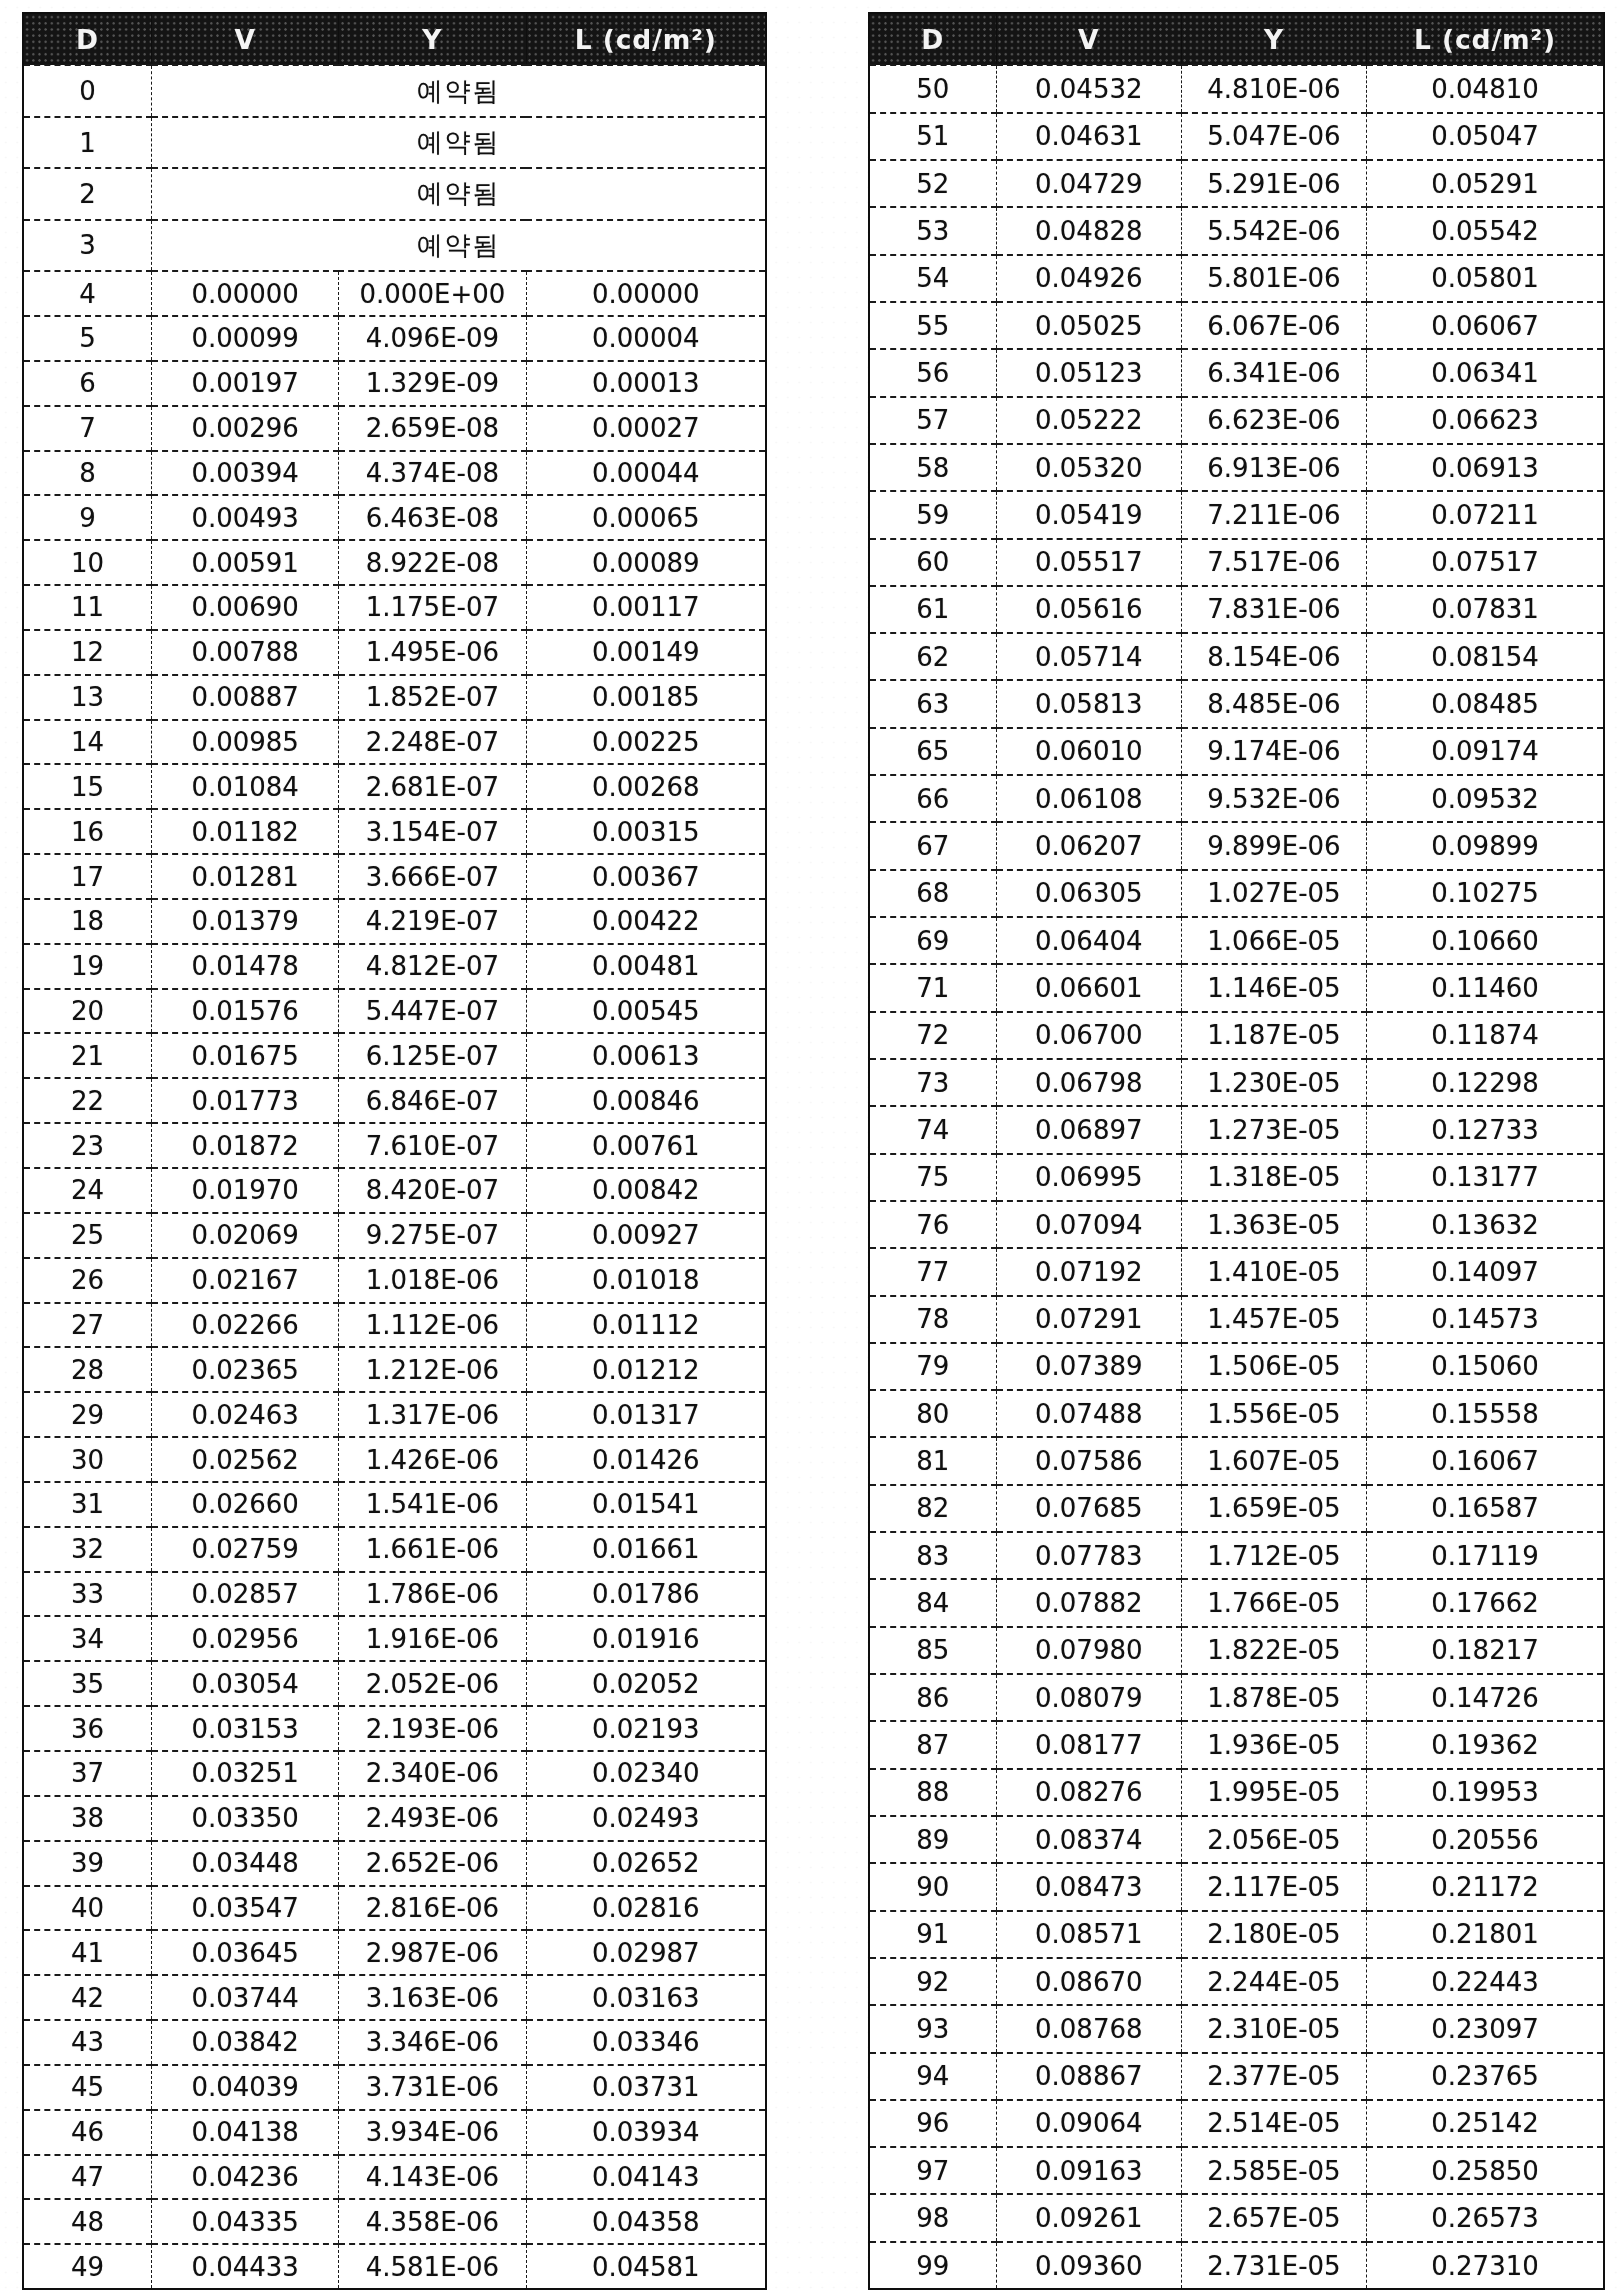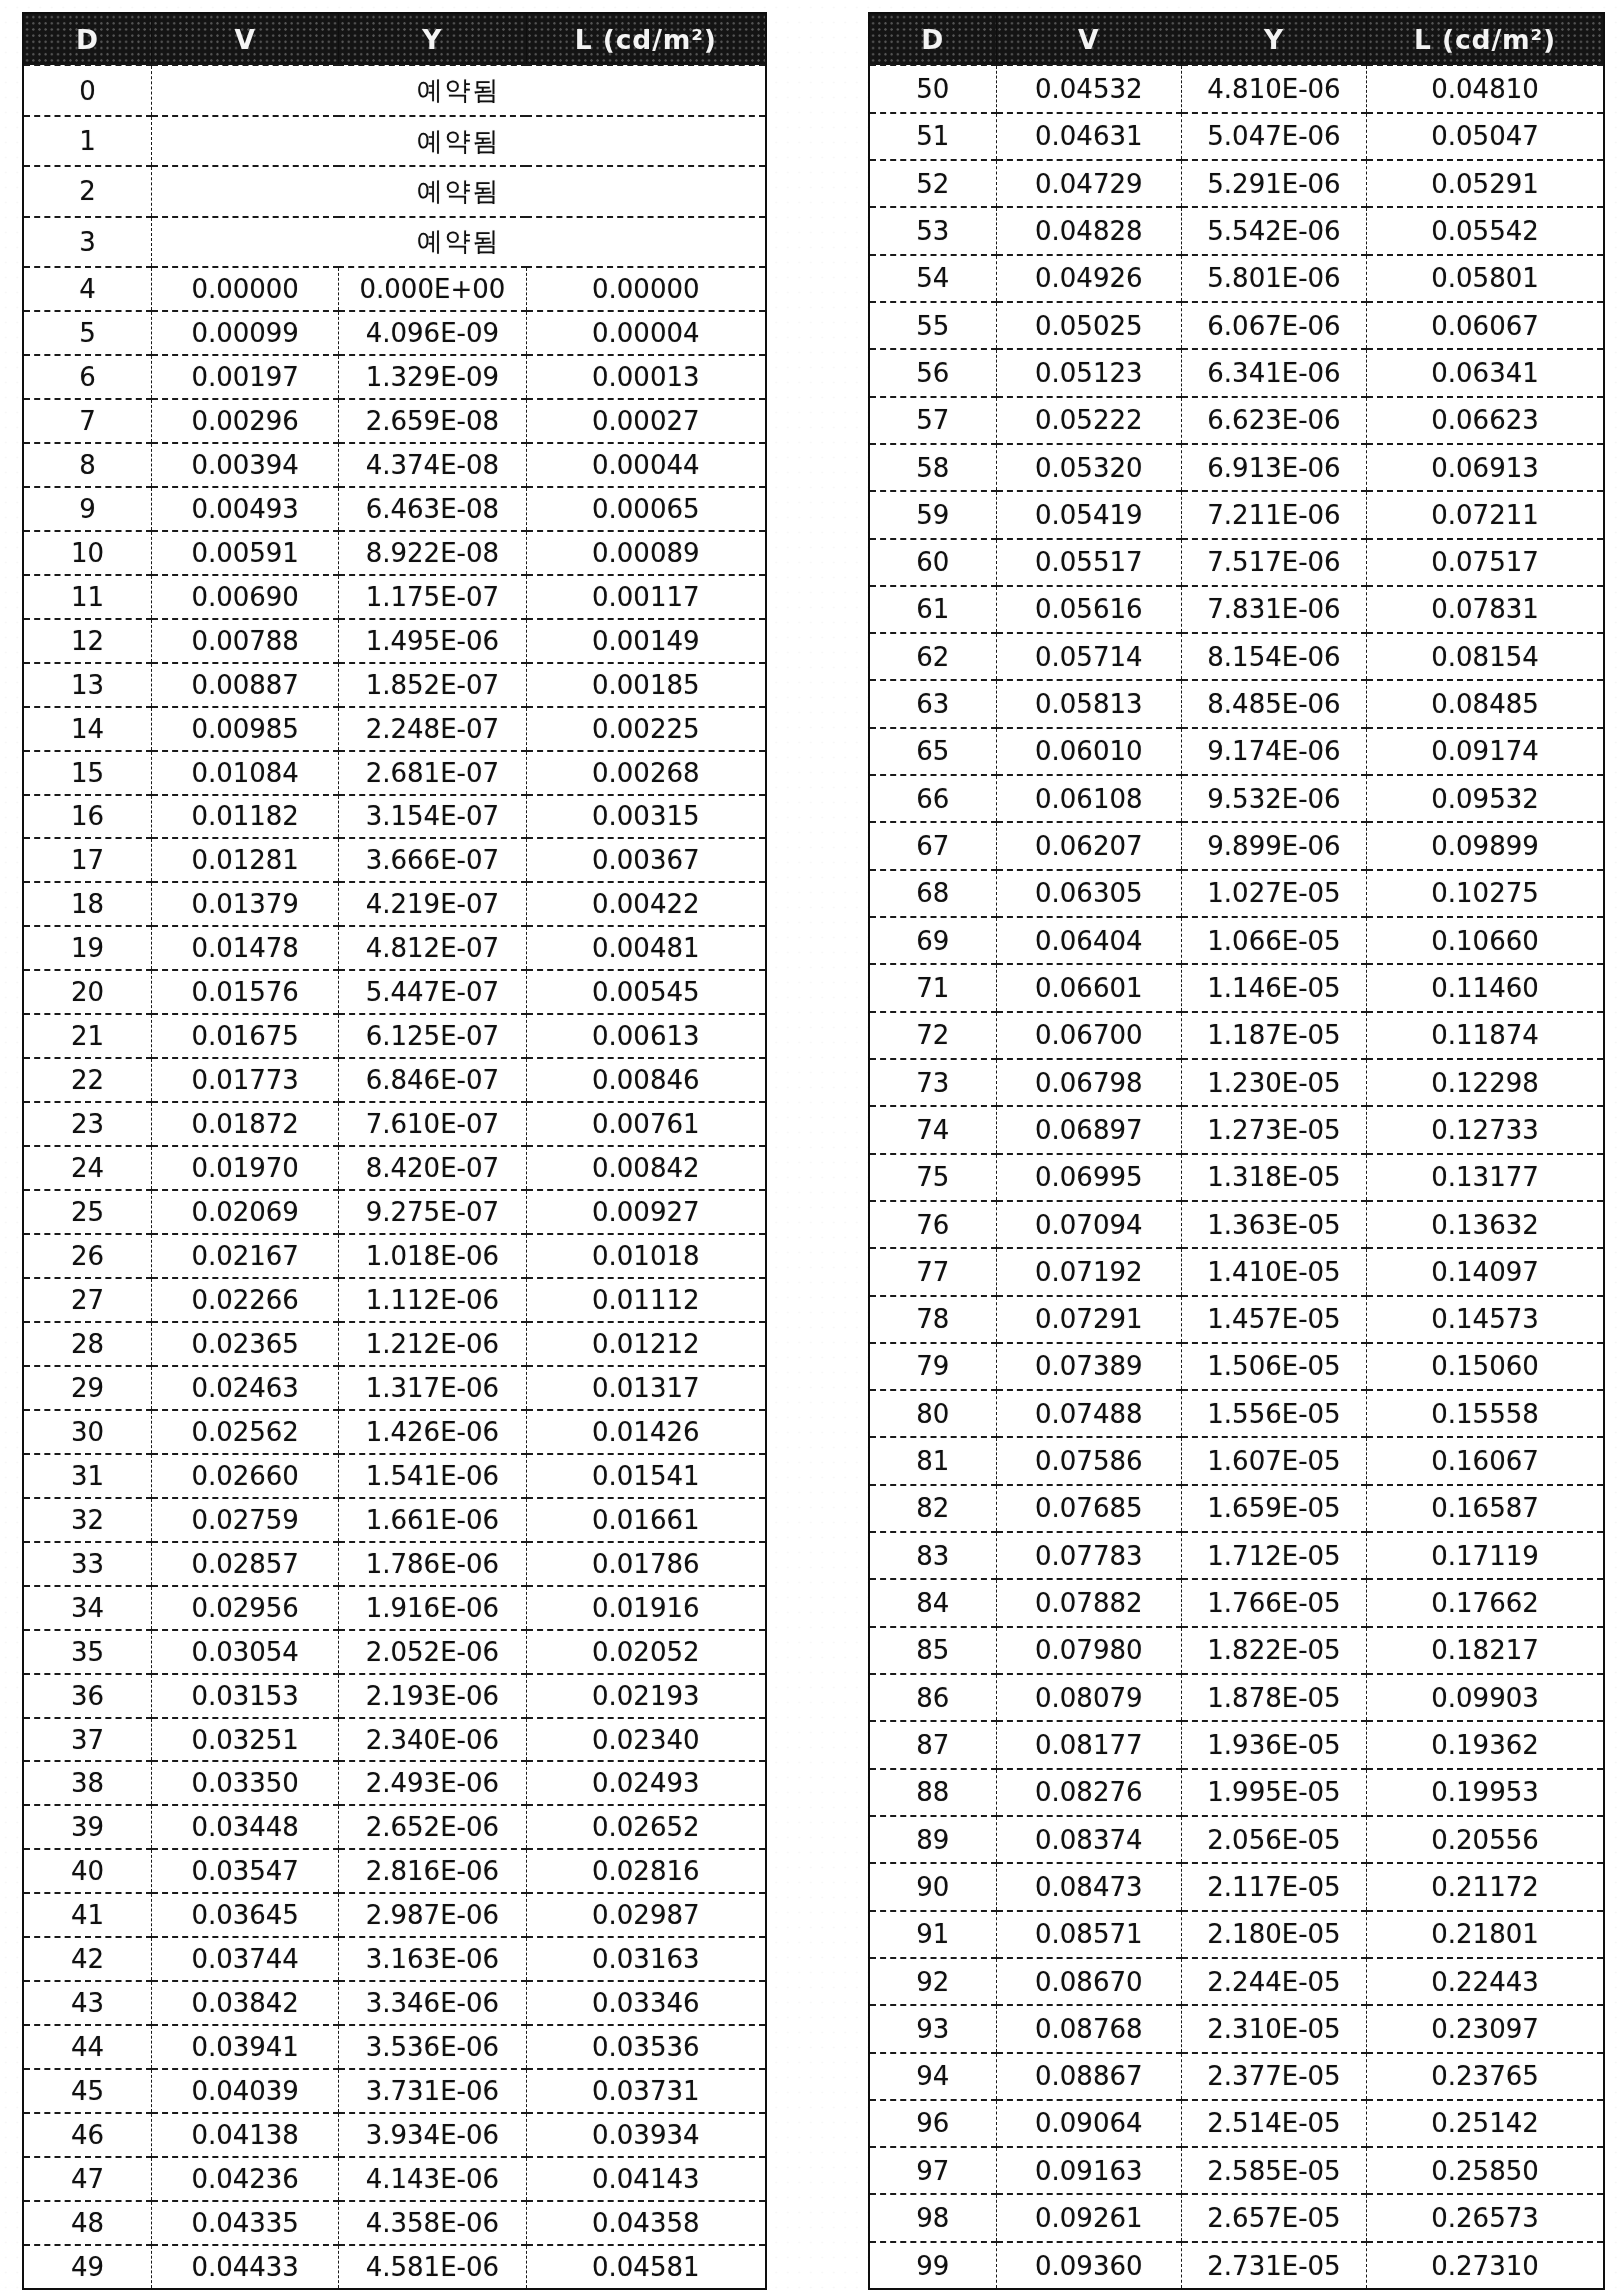--- a/index.html
+++ b/index.html
@@ -333,26 +333,20 @@
         <td class="c-y">3.163E-06</td>
         <td class="c-l">0.03163</td>
       </tr>
       <tr>
         <td class="c-d">43</td>
         <td class="c-v">0.03842</td>
         <td class="c-y">3.346E-06</td>
         <td class="c-l">0.03346</td>
       </tr>
       <tr>
-        <td class="c-d">44</td>
-        <td class="c-v">0.03941</td>
-        <td class="c-y">3.536E-06</td>
-        <td class="c-l">0.03536</td>
-      </tr>
-      <tr>
         <td class="c-d">45</td>
         <td class="c-v">0.04039</td>
         <td class="c-y">3.731E-06</td>
         <td class="c-l">0.03731</td>
       </tr>
       <tr>
         <td class="c-d">46</td>
         <td class="c-v">0.04138</td>
         <td class="c-y">3.934E-06</td>
         <td class="c-l">0.03934</td>
@@ -595,21 +589,21 @@
       <tr>
         <td class="c-d">85</td>
         <td class="c-v">0.07980</td>
         <td class="c-y">1.822E-05</td>
         <td class="c-l">0.18217</td>
       </tr>
       <tr>
         <td class="c-d">86</td>
         <td class="c-v">0.08079</td>
         <td class="c-y">1.878E-05</td>
-        <td class="c-l">0.09903</td>
+        <td class="c-l">0.14726</td>
       </tr>
       <tr>
         <td class="c-d">87</td>
         <td class="c-v">0.08177</td>
         <td class="c-y">1.936E-05</td>
         <td class="c-l">0.19362</td>
       </tr>
       <tr>
         <td class="c-d">88</td>
         <td class="c-v">0.08276</td>

